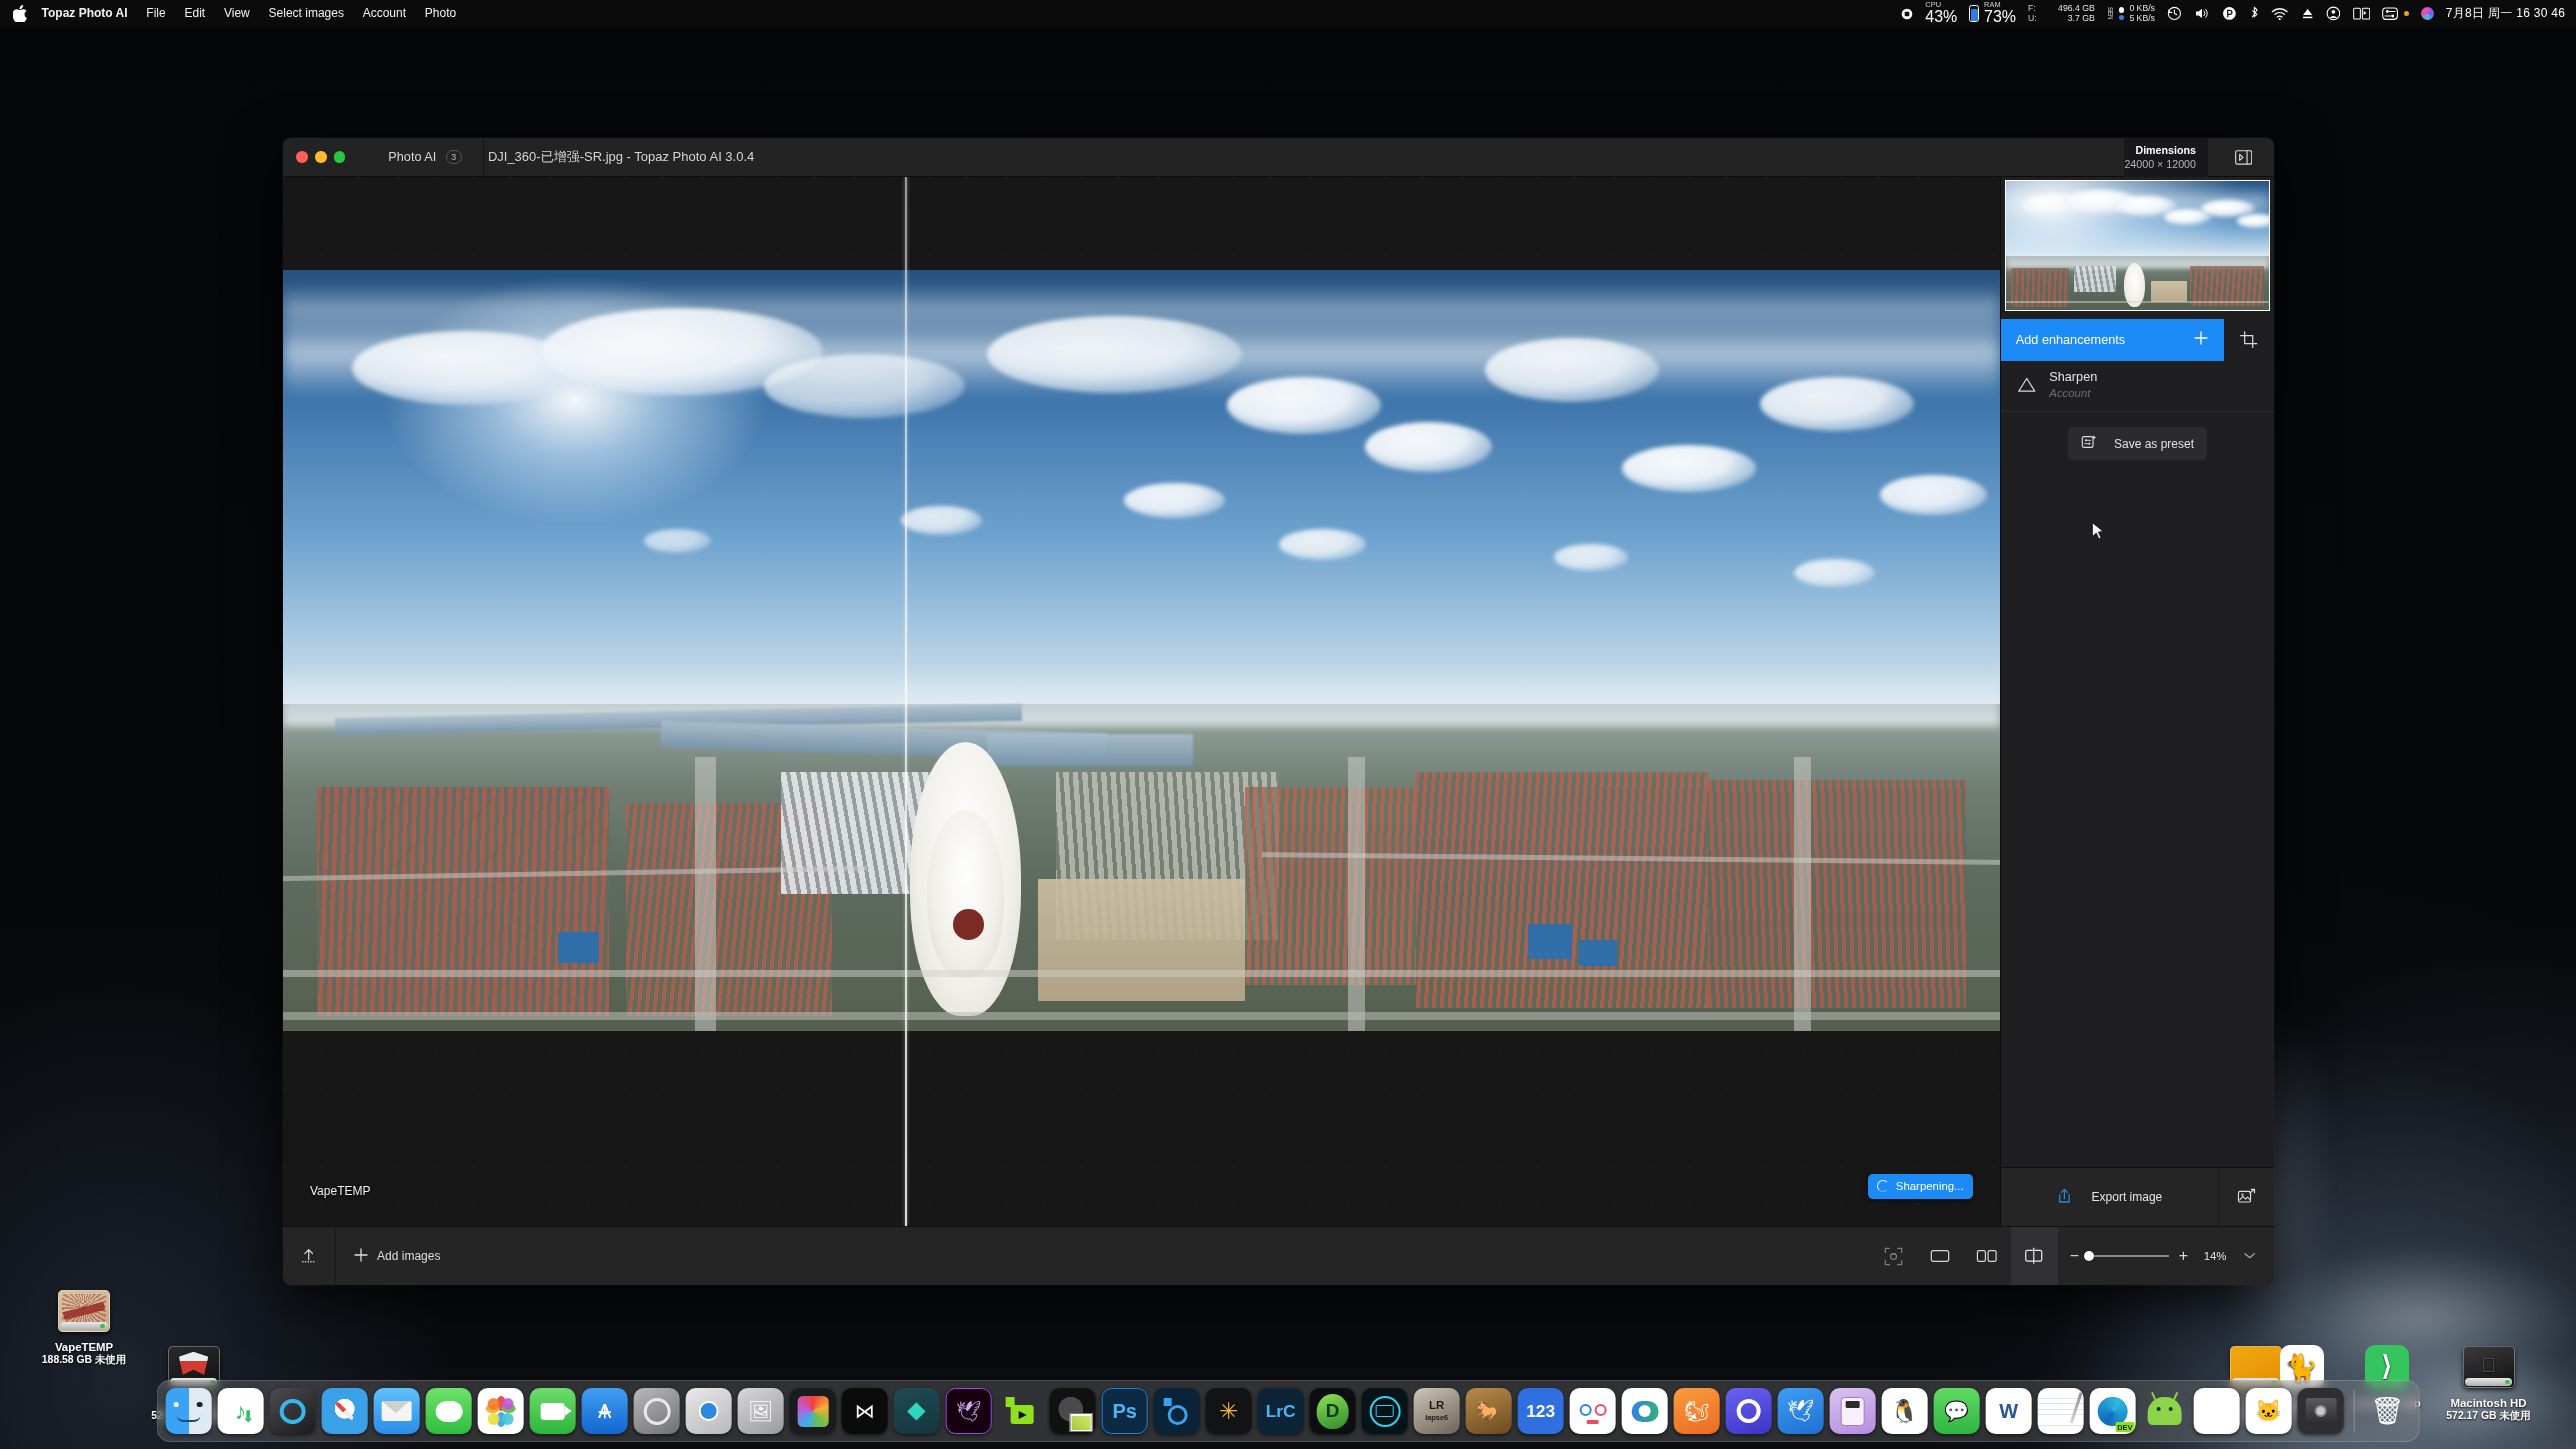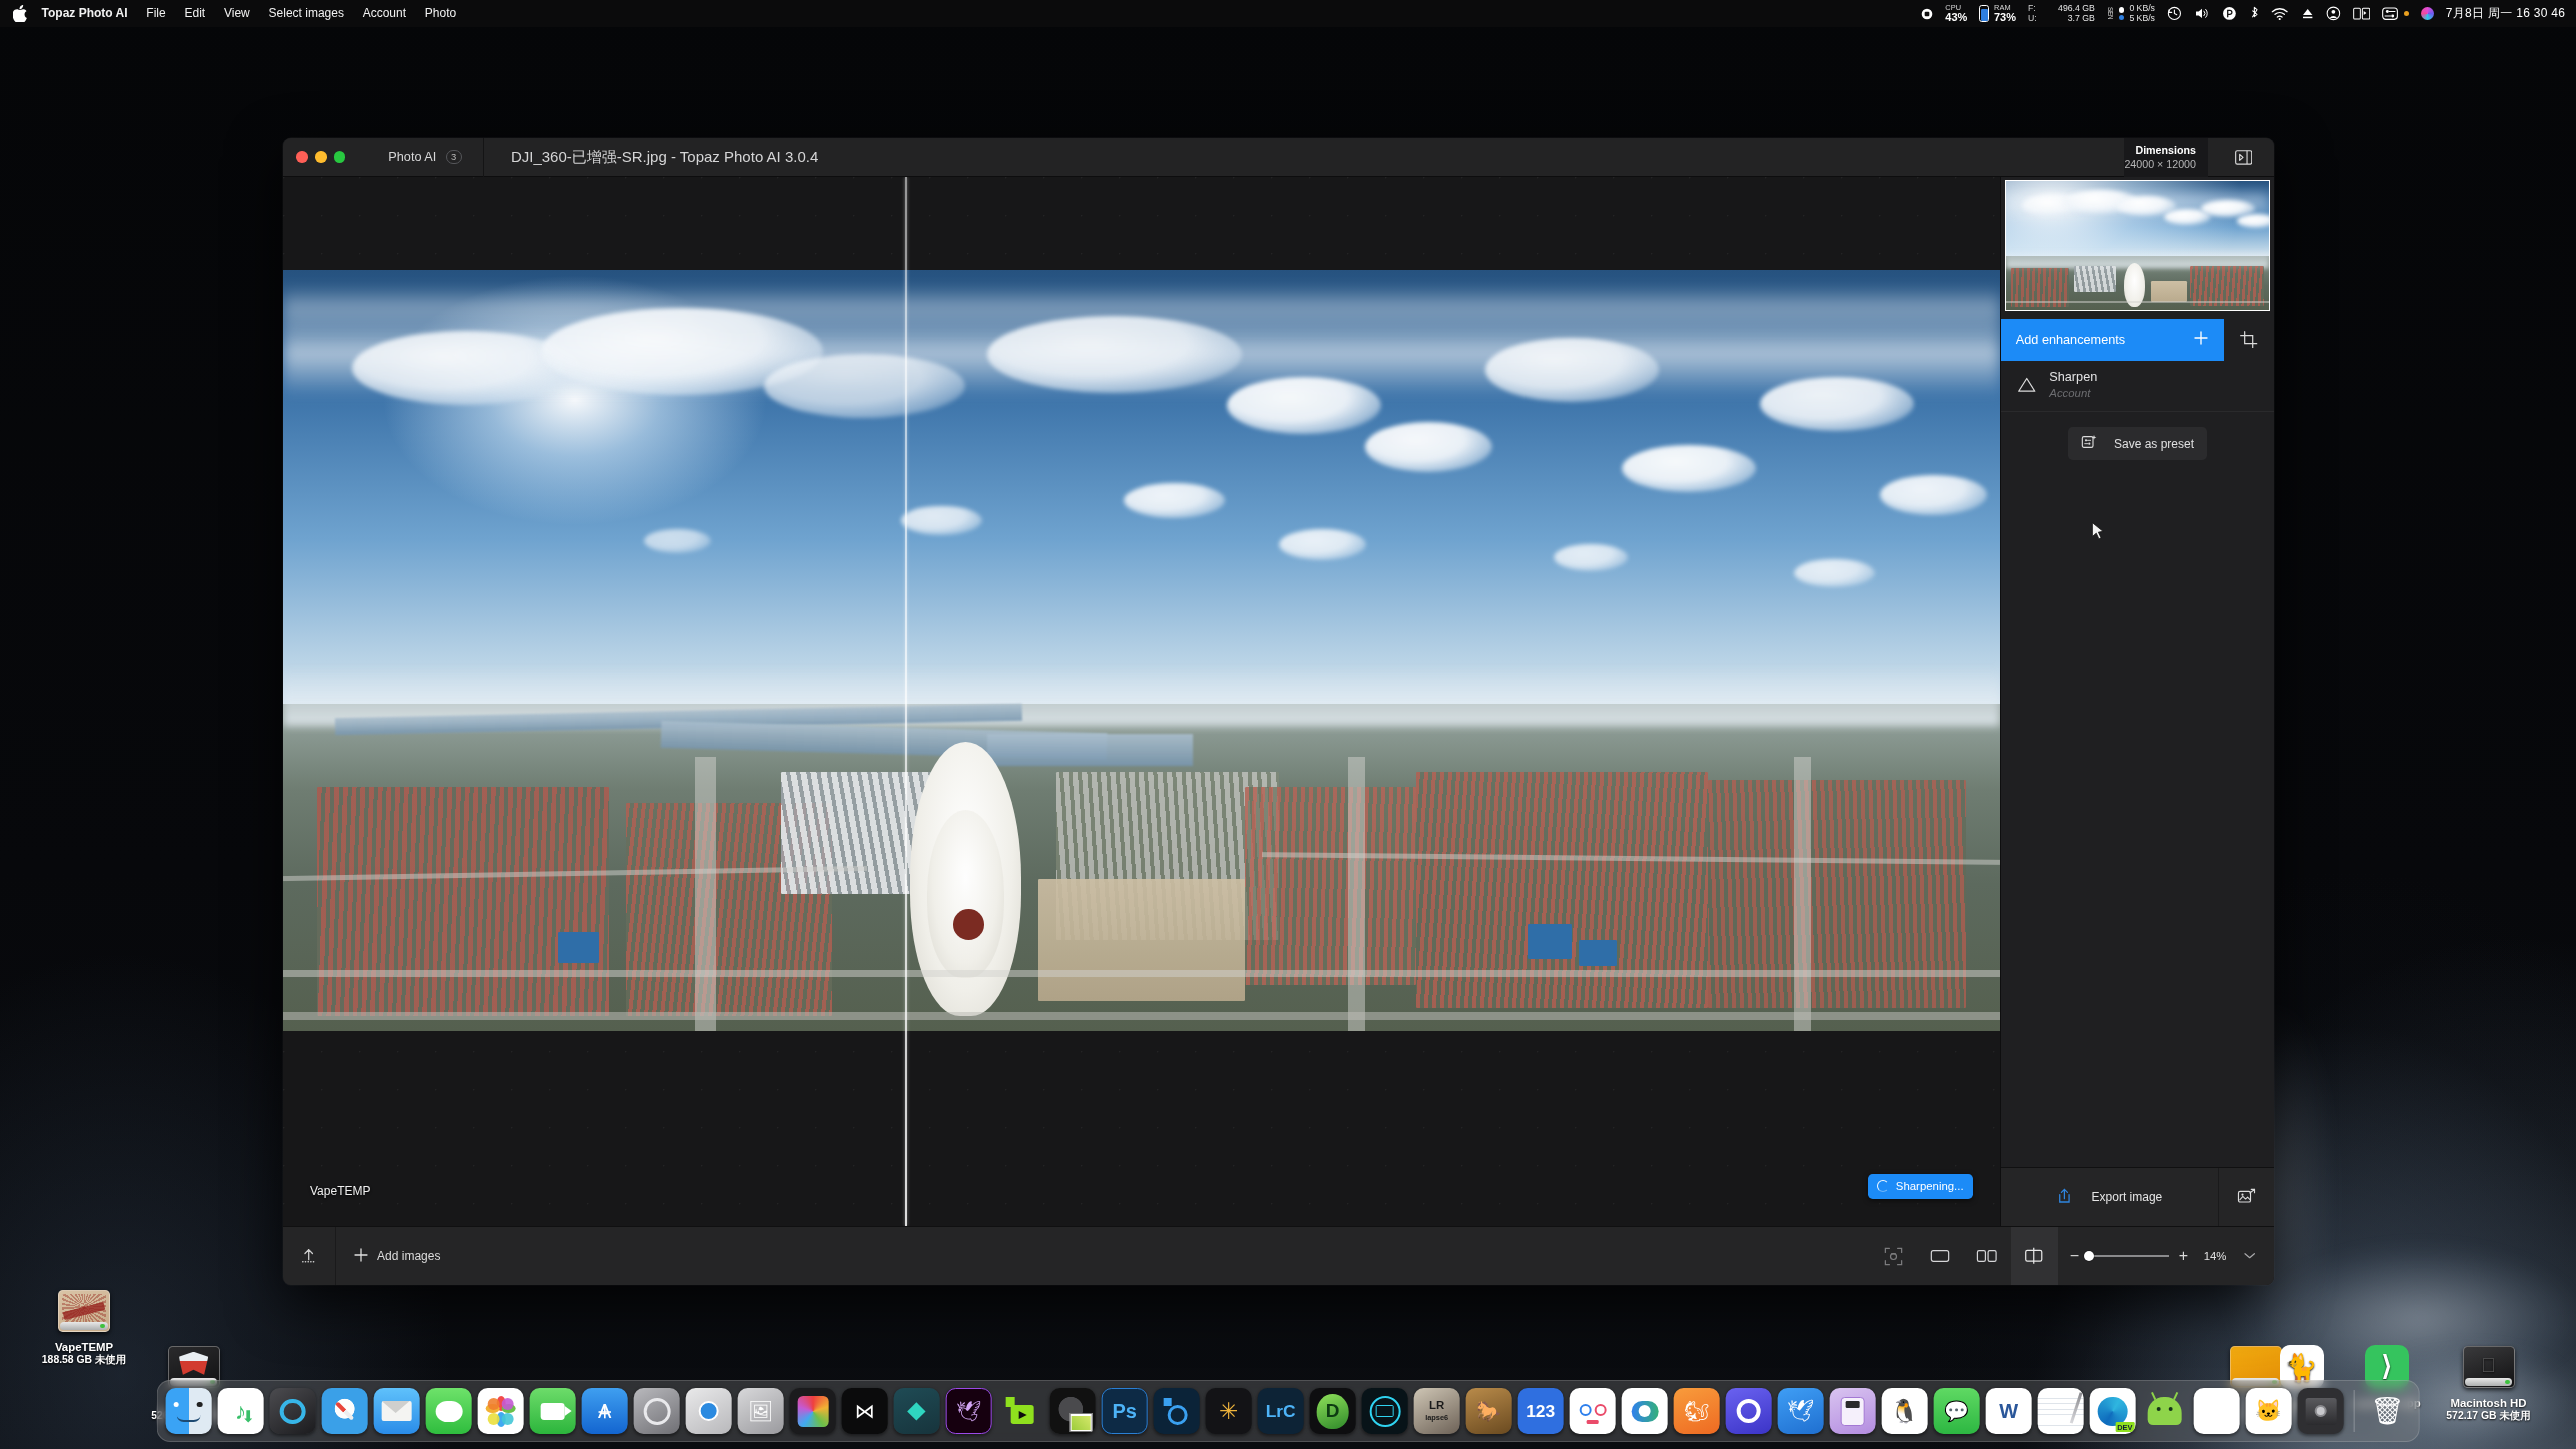--- a/index.html
+++ b/index.html
@@ -38,21 +38,21 @@
   #menubar .mi.app { font-weight: bold; }
   .apple-logo { width: 14.8px; height: 17.4px; display:inline-block; position:relative; margin-right: 4px; }
   .apple-logo svg { display:block; }
   #menubar .right {
     margin-left: auto; display: flex; align-items: center;
     gap: 0; padding-right: 10.7px; font-size: 10.7px;
   }
   #menubar .right .grp { display: flex; align-items: center; padding: 0 6px; white-space: nowrap; }
   .stat2 { display: flex; flex-direction: column; line-height: 1.03; font-size: 8.4px; }
   .stat2 .lbl { color: #d8d8d8; font-size: 7.4px; letter-spacing: 0.1px; }
-  .stat2 .val { color: #fff; font-size: 11px; font-weight: 700; }
+  .stat2 .val { color: #fff; font-size: 16px; font-weight: 400; }
   .statrow { display:flex; flex-direction:column; line-height:1.12; font-size:8.7px; color:#e8e8e8; }
   .statrow .r { display:flex; gap:5.4px; }
   .statrow .r .k { width: 9.4px; color:#cfcfcf; }
   .statrow .r .v { width: 52px; text-align:right; }
   .vert-sen { writing-mode: vertical-rl; font-size: 6.4px; line-height: 1.0; letter-spacing: -0.3px; color:#ddd; }
   #menubar .clock { font-size: 12px; color: #fff; padding-left: 5.4px; letter-spacing: 0.3px; }
 
   
   .desk-item {
     position: absolute; width: 121px; text-align: center;
@@ -95,21 +95,21 @@
   #titlebar .tab-app {
     margin-left: 43px; display: flex; align-items: center; gap: 9.4px;
     color: #d7d7d8; font-size: 12.7px;
   }
   #titlebar .badge {
     border: 0.7px solid #55565a; border-radius: 7.4px; min-width: 16px; height: 14.8px;
     display:flex; align-items:center; justify-content:center;
     font-size: 9.4px; color: #bbb; padding: 0 4px;
   }
   #titlebar .sep { width:0.7px; height:39px; background:#141415; margin-left: 21.5px; }
-  #titlebar .doc-title { margin-left: 27px; color: #d5d5d6; font-size: 15px; }
+  #titlebar .doc-title { margin-left: 4px; color: #d5d5d6; font-size: 13px; }
   #titlebar .dim-box {
     position: absolute; right: 66px; top: 0; height: 39px;
     display:flex; flex-direction: column; align-items: flex-end; justify-content:center;
     padding-right: 12px; background: #18181a;
   }
   #titlebar .dim-box .k { color: #ffffff; font-size: 10.7px; font-weight: 600; line-height: 1.25; }
   #titlebar .dim-box .v { color: #b6b6b7; font-size: 10.7px; line-height: 1.25; }
   #titlebar .panel-toggle {
     position:absolute; right: 19px; top: 9.4px; width: 23px; height: 20px;
     display:flex; align-items:center; justify-content:center;

